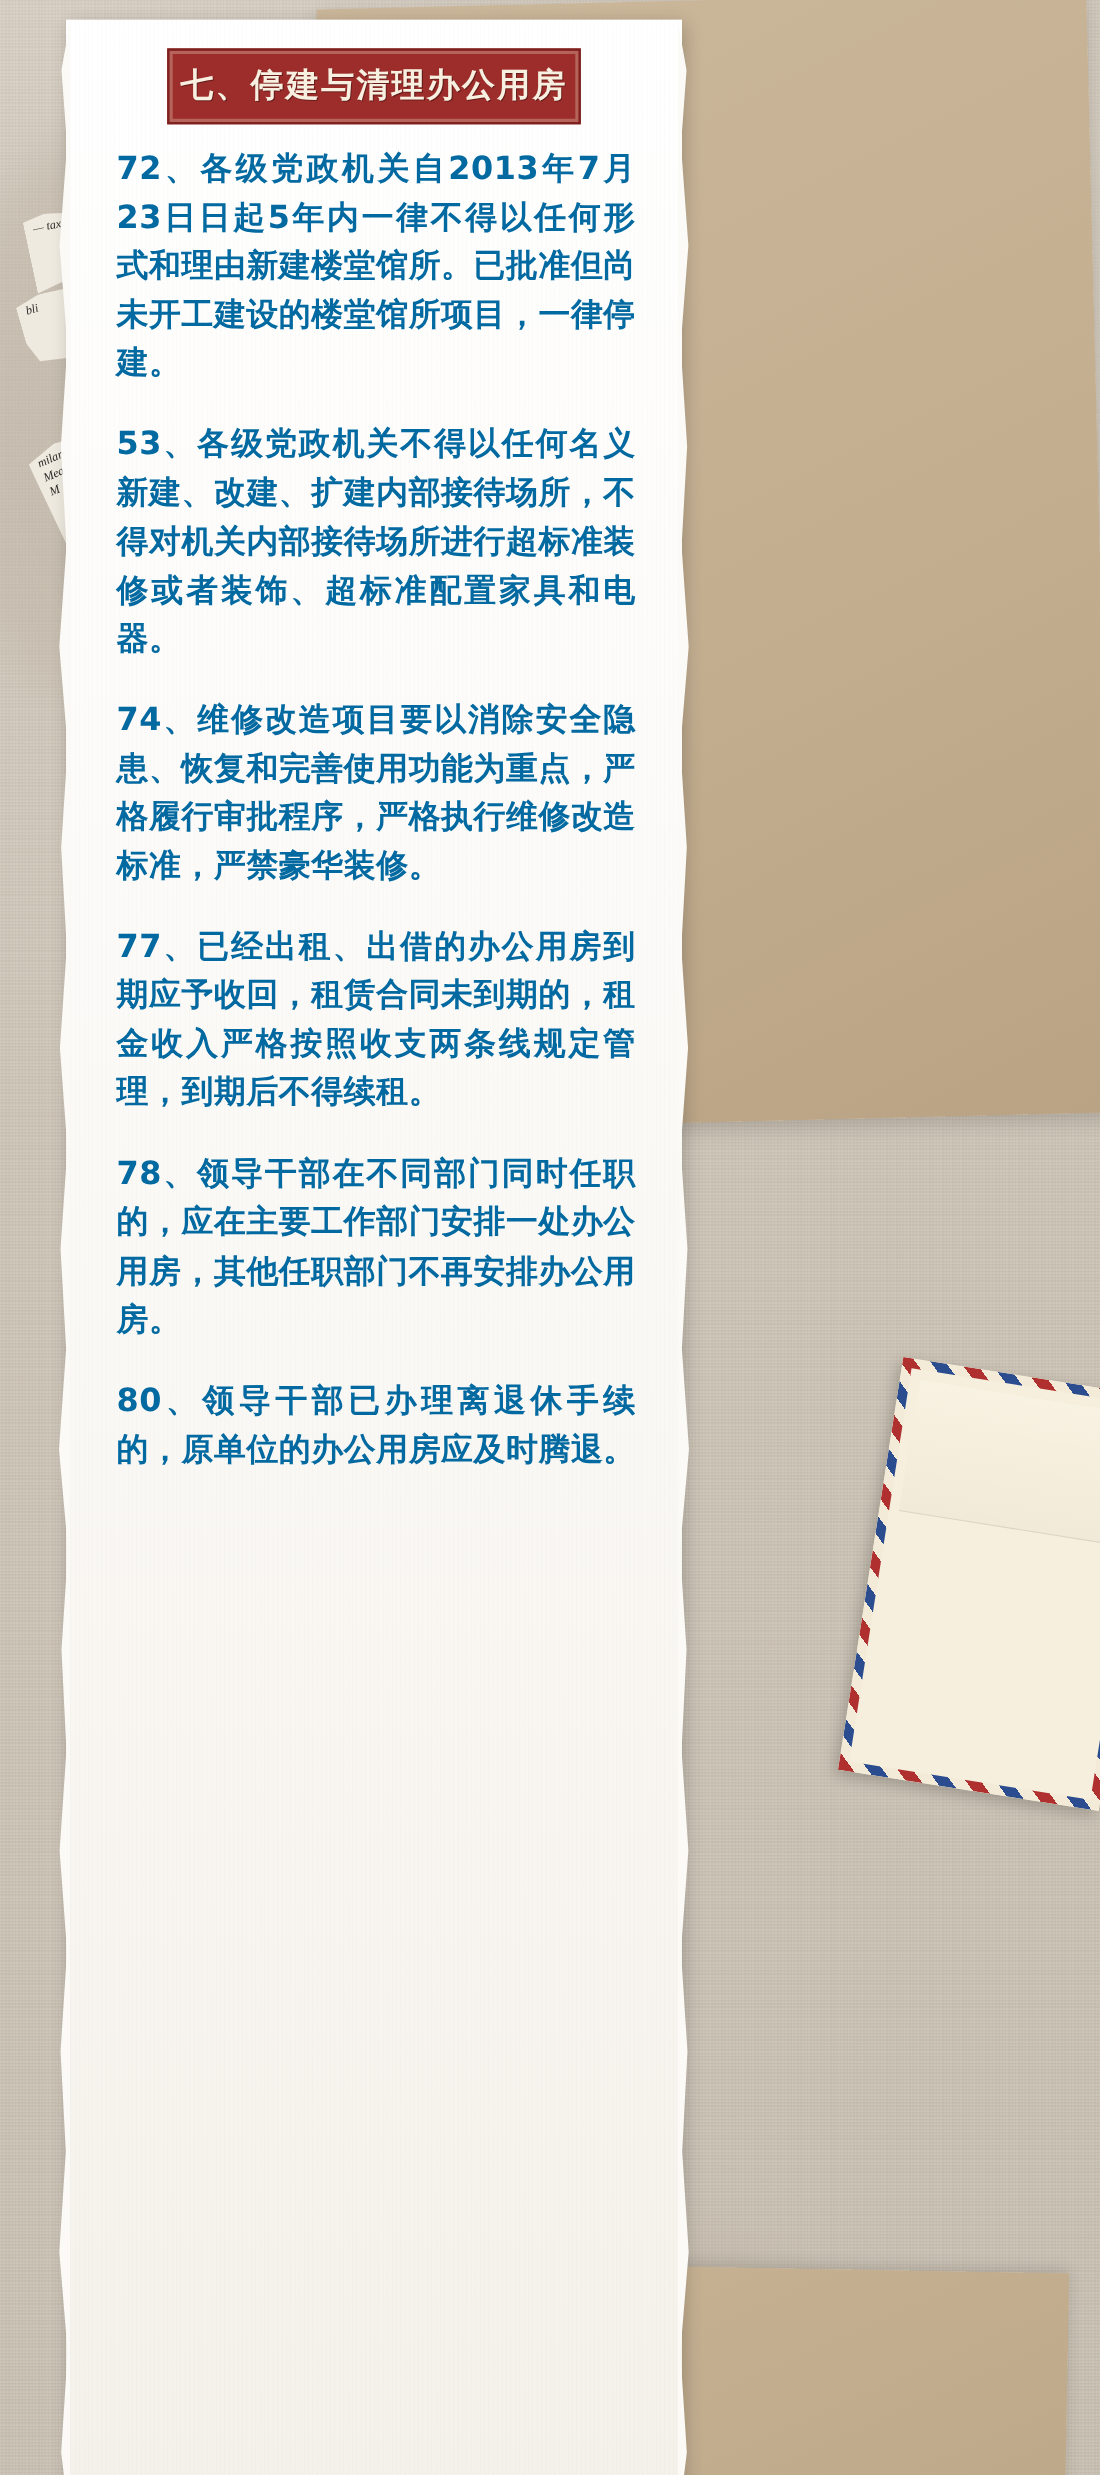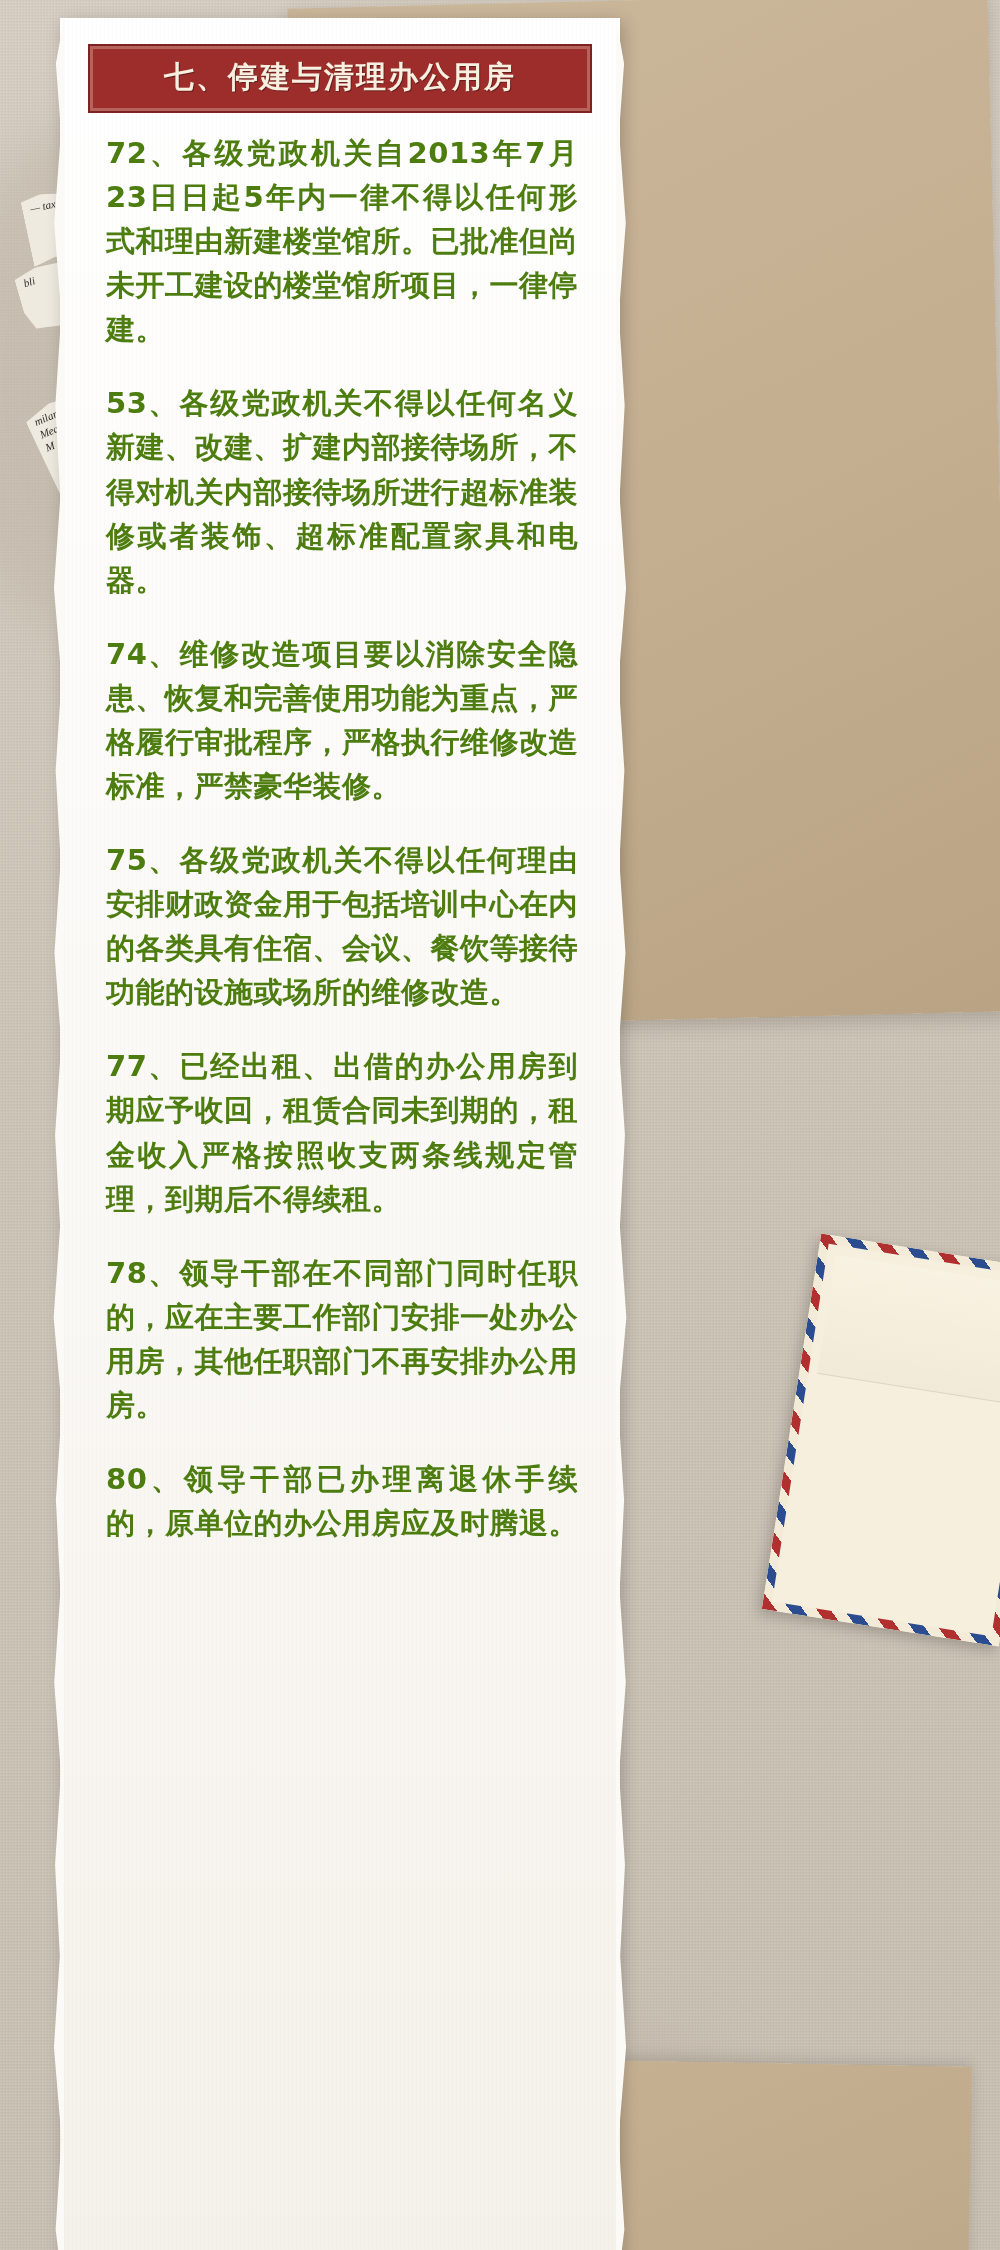--- a/index.html
+++ b/index.html
@@ -156,21 +156,21 @@
   .torn-right {
     right: -10px;
     clip-path: polygon(0 0, 58% 2%, 22% 5%, 70% 9%, 20% 13%, 62% 17%, 26% 21%, 72% 25%, 18% 29%, 60% 33%, 24% 37%, 68% 41%, 20% 45%, 64% 49%, 28% 53%, 74% 57%, 16% 61%, 58% 65%, 26% 69%, 70% 73%, 22% 77%, 64% 81%, 30% 85%, 72% 89%, 18% 93%, 60% 97%, 0 100%);
     filter: drop-shadow(1px 0 1px rgba(0,0,0,.12));
   }
 
   
   .banner-wrap {
     position: relative;
     margin: 26px auto 12px auto;
-    width: 504px;
+    width: 376px;
   }
   .banner {
     position: relative;
     background: #9d2d2a;
     color: #f7efe0;
     text-align: center;
     font-size: 30px;
     font-weight: bold;
     letter-spacing: 2px;
     padding: 11px 10px 13px 10px;
@@ -182,21 +182,21 @@
 
   
   .content {
     position: relative;
     padding: 6px 42px 0 46px;
   }
   .para {
     font-family: "DejaVu Sans", "Liberation Sans", sans-serif;
     font-size: 29px;
     line-height: 1.52;
-    color: #4d7c0f;
+    color: #0369a1;
     margin: 0 0 30px 0;
     text-align: justify;
     letter-spacing: 0.5px;
     font-weight: 600;
   }
   .para:last-child { margin-bottom: 12px; }
 </style>
 </head>
 <body>
 
@@ -231,19 +231,18 @@
   <div class="torn-right"></div>
 
   <div class="banner-wrap">
     <div class="banner">七、停建与清理办公用房</div>
   </div>
 
   <div class="content">
     <p class="para">72、各级党政机关自2013年7月23日日起5年内一律不得以任何形式和理由新建楼堂馆所。已批准但尚未开工建设的楼堂馆所项目，一律停建。</p>
     <p class="para">53、各级党政机关不得以任何名义新建、改建、扩建内部接待场所，不得对机关内部接待场所进行超标准装修或者装饰、超标准配置家具和电器。</p>
     <p class="para">74、维修改造项目要以消除安全隐患、恢复和完善使用功能为重点，严格履行审批程序，严格执行维修改造标准，严禁豪华装修。</p>
-    <p class="para">75、各级党政机关不得以任何理由安排财政资金用于包括培训中心在内的各类具有住宿、会议、餐饮等接待功能的设施或场所的维修改造。</p>
     <p class="para">77、已经出租、出借的办公用房到期应予收回，租赁合同未到期的，租金收入严格按照收支两条线规定管理，到期后不得续租。</p>
     <p class="para">78、领导干部在不同部门同时任职的，应在主要工作部门安排一处办公用房，其他任职部门不再安排办公用房。</p>
     <p class="para">80、领导干部已办理离退休手续的，原单位的办公用房应及时腾退。</p>
   </div>
 
 </div>
 
 </body></html>

